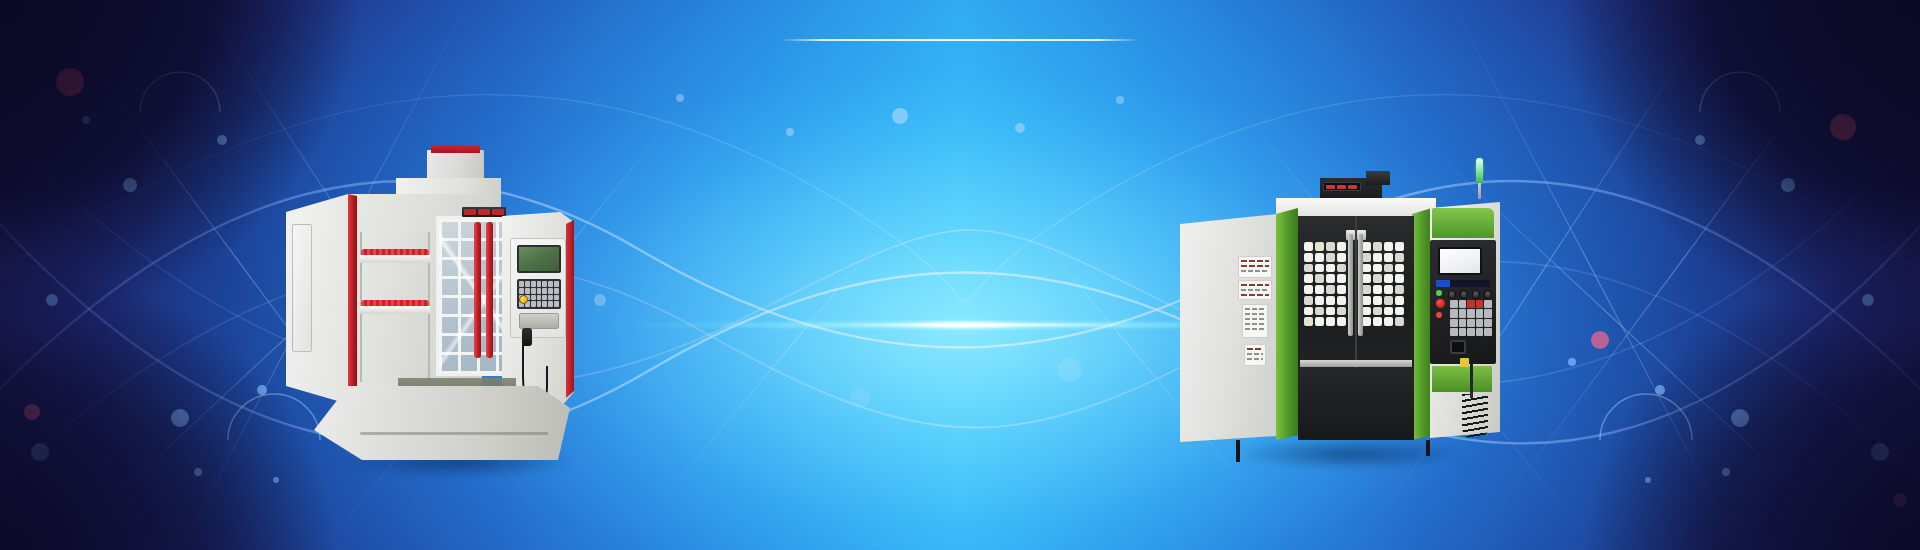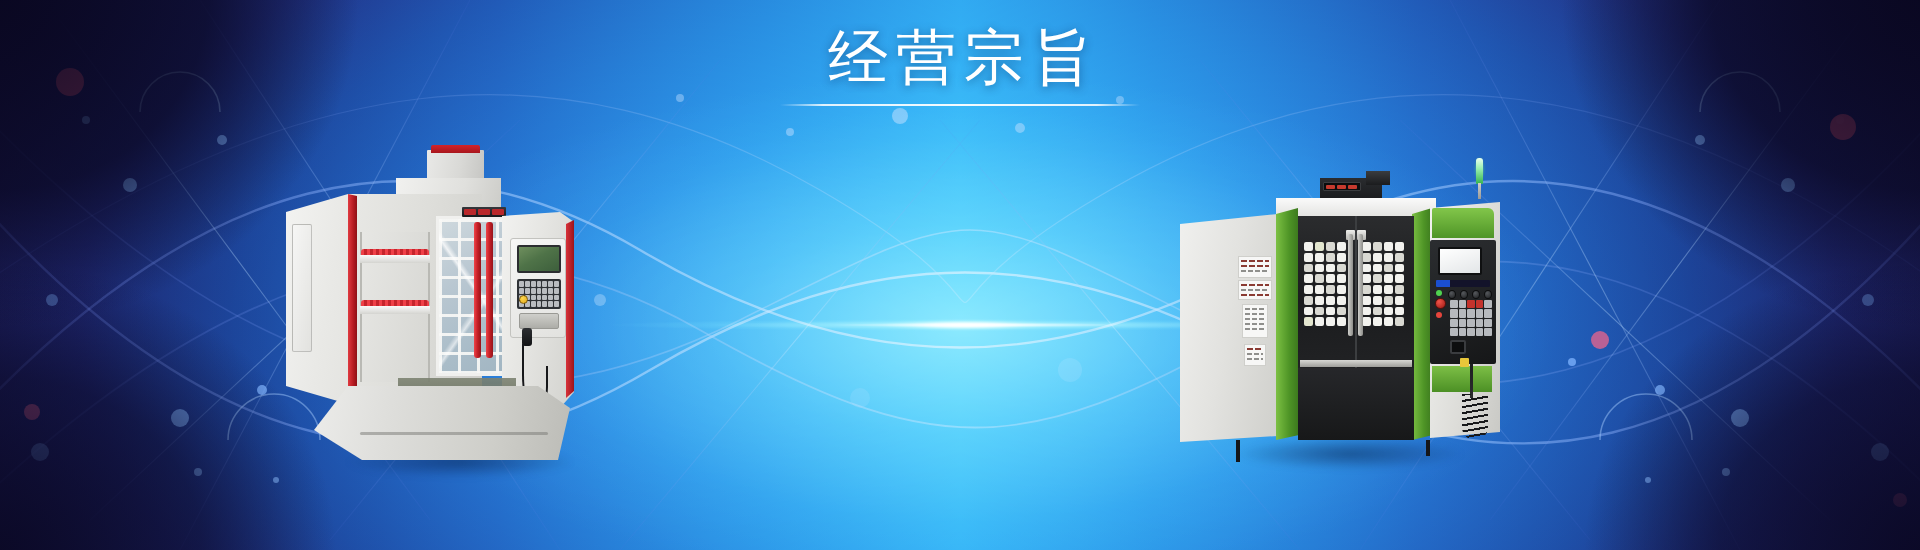--- a/index.html
+++ b/index.html
@@ -826,17 +826,16 @@
     <div class="mr-yellowtag"></div>
     <div class="mr-coil">
       <div class="wire"></div>
       <div class="spring"></div>
     </div>
     <div class="mr-basefoot"></div>
     <div class="mr-basefoot r"></div>
   </div>
 
   <div class="copy">
-    <h1 class="title">经营宗旨</h1>
     <div class="divider"></div>
   </div>
 
 </div>
 
 </body></html>

